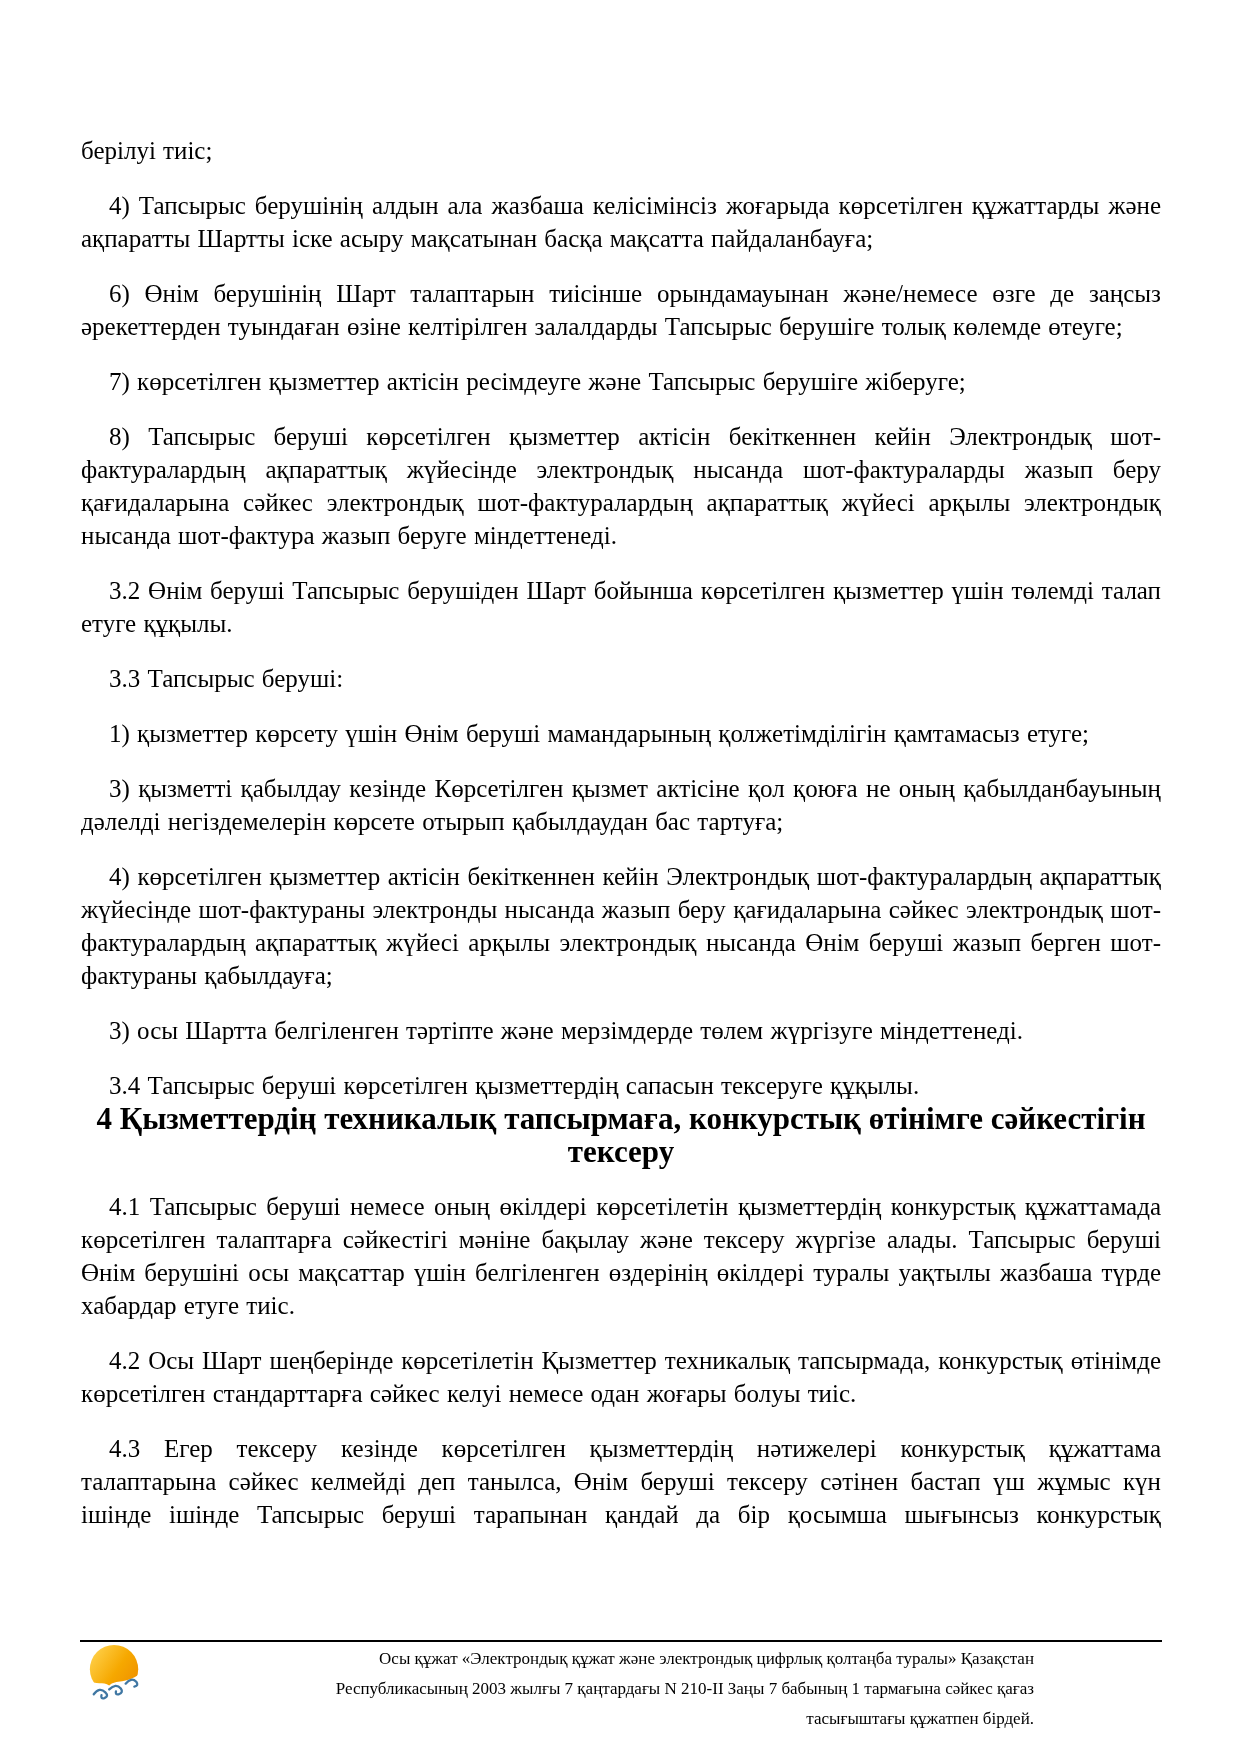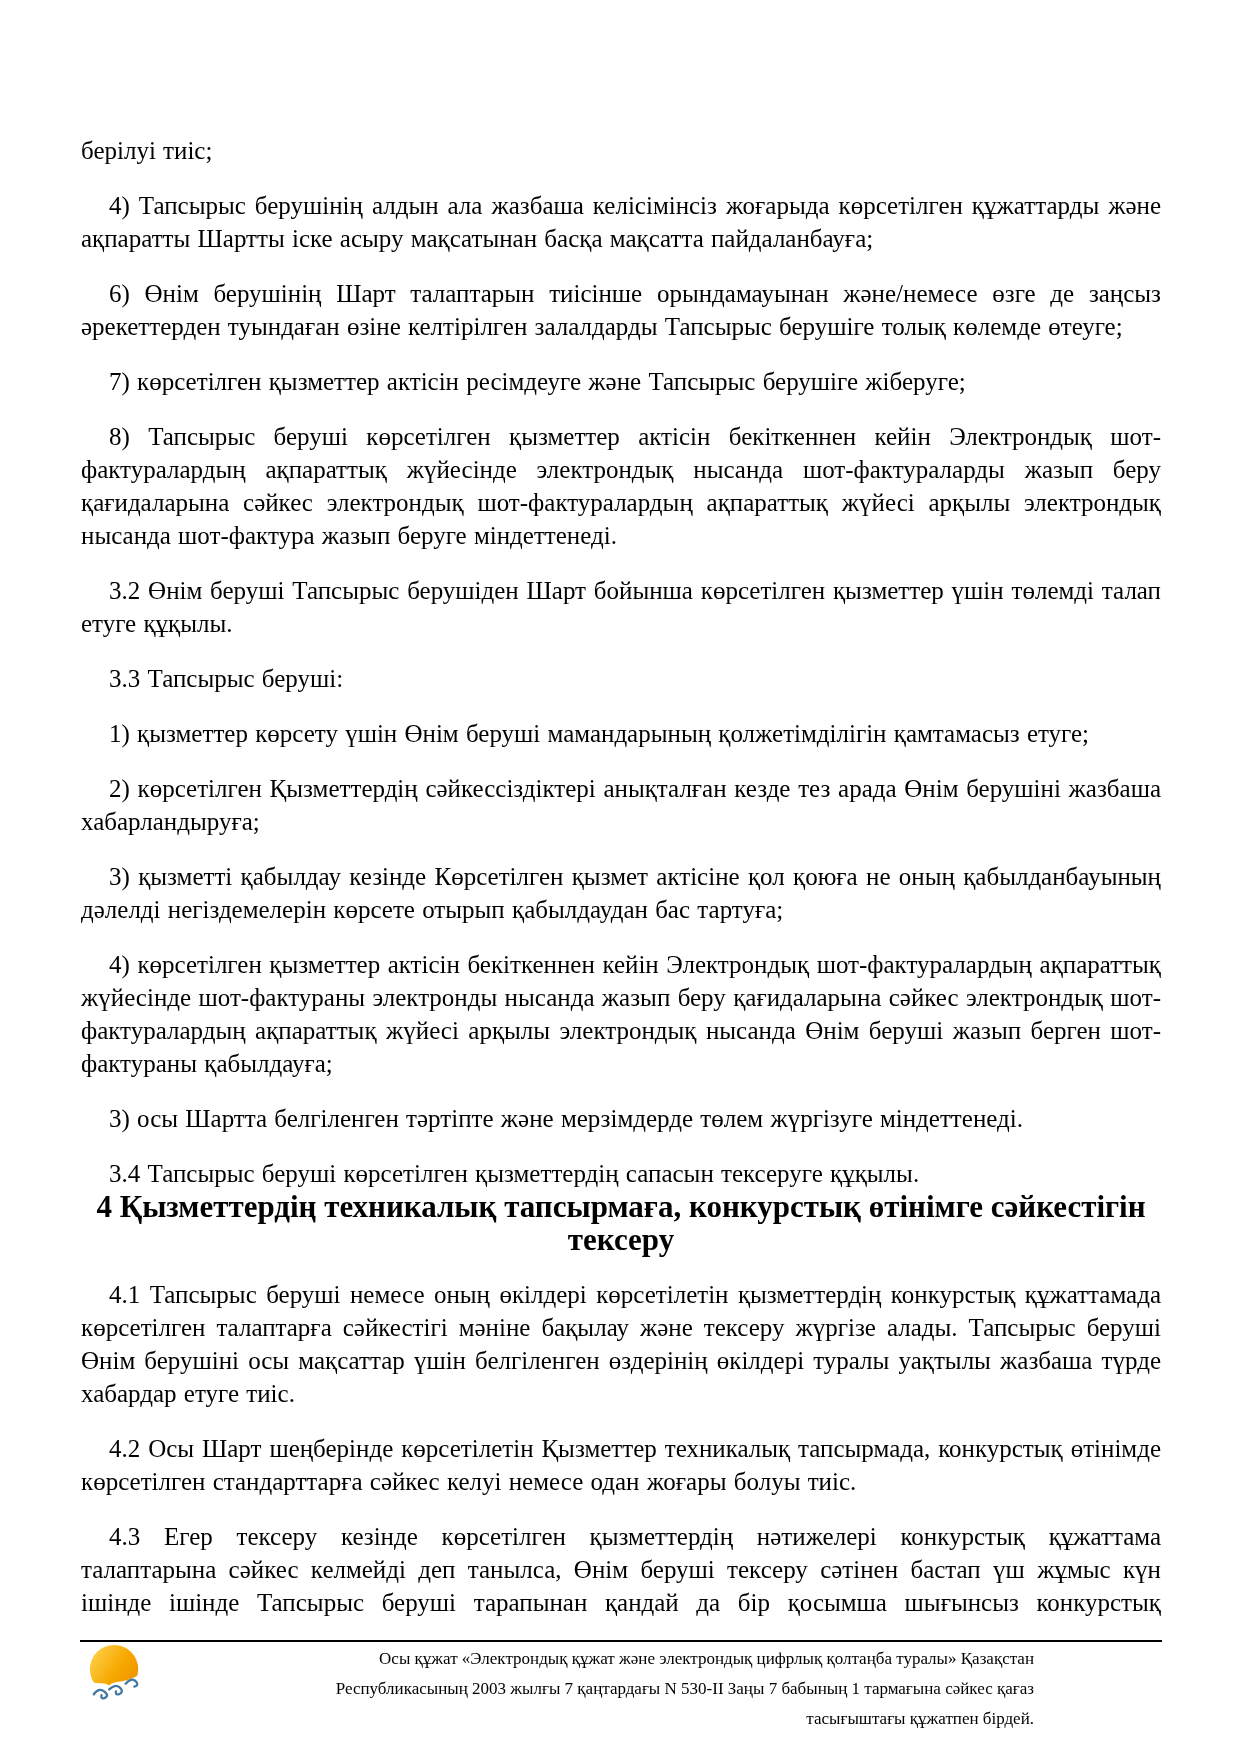--- a/index.html
+++ b/index.html
@@ -85,21 +85,20 @@
 
   <div class="content">
     <div class="para no-indent">берілуі тиіс;</div>
     <div class="para">4) Тапсырыс берушінің алдын ала жазбаша келісімінсіз жоғарыда көрсетілген құжаттарды және ақпаратты Шартты іске асыру мақсатынан басқа мақсатта пайдаланбауға;</div>
     <div class="para">6) Өнім берушінің Шарт талаптарын тиісінше орындамауынан және/немесе өзге де заңсыз әрекеттерден туындаған өзіне келтірілген залалдарды Тапсырыс берушіге толық көлемде өтеуге;</div>
     <div class="para">7) көрсетілген қызметтер актісін ресімдеуге және Тапсырыс берушіге жіберуге;</div>
     <div class="para">8) Тапсырыс беруші көрсетілген қызметтер актісін бекіткеннен кейін Электрондық шот-фактуралардың ақпараттық жүйесінде электрондық нысанда шот-фактураларды жазып беру қағидаларына сәйкес электрондық шот-фактуралардың ақпараттық жүйесі арқылы электрондық нысанда шот-фактура жазып беруге міндеттенеді.</div>
     <div class="para">3.2 Өнім беруші Тапсырыс берушіден Шарт бойынша көрсетілген қызметтер үшін төлемді талап етуге құқылы.</div>
     <div class="para">3.3 Тапсырыс беруші:</div>
     <div class="para">1) қызметтер көрсету үшін Өнім беруші мамандарының қолжетімділігін қамтамасыз етуге;</div>
-    <div class="para">2) көрсетілген Қызметтердің сәйкессіздіктері анықталған кезде тез арада Өнім берушіні жазбаша хабарландыруға;</div>
     <div class="para">3) қызметті қабылдау кезінде Көрсетілген қызмет актісіне қол қоюға не оның қабылданбауының дәлелді негіздемелерін көрсете отырып қабылдаудан бас тартуға;</div>
     <div class="para">4) көрсетілген қызметтер актісін бекіткеннен кейін Электрондық шот-фактуралардың ақпараттық жүйесінде шот-фактураны электронды нысанда жазып беру қағидаларына сәйкес электрондық шот-фактуралардың ақпараттық жүйесі арқылы электрондық нысанда Өнім беруші жазып берген шот-фактураны қабылдауға;</div>
     <div class="para">3) осы Шартта белгіленген тәртіпте және мерзімдерде төлем жүргізуге міндеттенеді.</div>
     <div class="para tight">3.4 Тапсырыс беруші көрсетілген қызметтердің сапасын тексеруге құқылы.</div>
     <div class="section-heading">4 Қызметтердің техникалық тапсырмаға, конкурстық өтінімге сәйкестігін тексеру</div>
     <div class="para">4.1 Тапсырыс беруші немесе оның өкілдері көрсетілетін қызметтердің конкурстық құжаттамада көрсетілген талаптарға сәйкестігі мәніне бақылау және тексеру жүргізе алады. Тапсырыс беруші Өнім берушіні осы мақсаттар үшін белгіленген өздерінің өкілдері туралы уақтылы жазбаша түрде хабардар етуге тиіс.</div>
     <div class="para">4.2 Осы Шарт шеңберінде көрсетілетін Қызметтер техникалық тапсырмада, конкурстық өтінімде көрсетілген стандарттарға сәйкес келуі немесе одан жоғары болуы тиіс.</div>
     <div class="para cut">4.3 Егер тексеру кезінде көрсетілген қызметтердің нәтижелері конкурстық құжаттама талаптарына сәйкес келмейді деп танылса, Өнім беруші тексеру сәтінен бастап үш жұмыс күн ішінде ішінде Тапсырыс беруші тарапынан қандай да бір қосымша шығынсыз конкурстық</div>
   </div>
 
@@ -119,17 +118,17 @@
       <g stroke="#4077A3" fill="none" stroke-width="2.4" stroke-linecap="round">
         <path d="M8,52 q6,-8 12,-2 q4,4 -1,6 q-4,1 -3,-3"></path>
         <path d="M24,47 q7,-7 12,-1 q3,4 -2,6 q-4,1 -3,-3"></path>
         <path d="M41,41 q6,-7 11,-2 q3,4 -2,5"></path>
       </g>
     </svg>
   </div>
 
   <div class="footer">
     <div class="footer-line">Осы құжат «Электрондық құжат және электрондық цифрлық қолтаңба туралы» Қазақстан</div>
-    <div class="footer-line">Республикасының 2003 жылғы 7 қаңтардағы N 530-II Заңы 7 бабының 1 тармағына сәйкес қағаз</div>
+    <div class="footer-line">Республикасының 2003 жылғы 7 қаңтардағы N 210-II Заңы 7 бабының 1 тармағына сәйкес қағаз</div>
     <div class="footer-line">тасығыштағы құжатпен бірдей.</div>
   </div>
 
 </div>
 
 </body></html>

